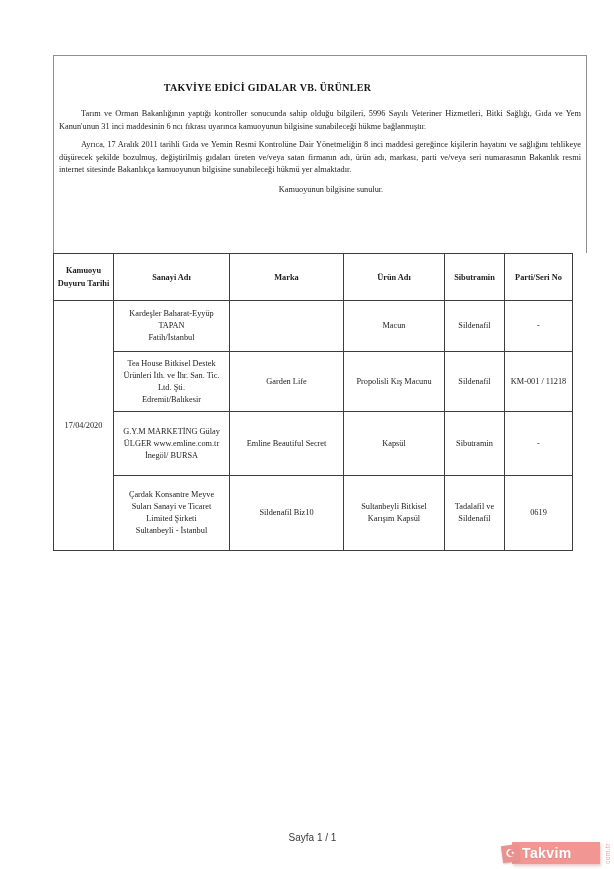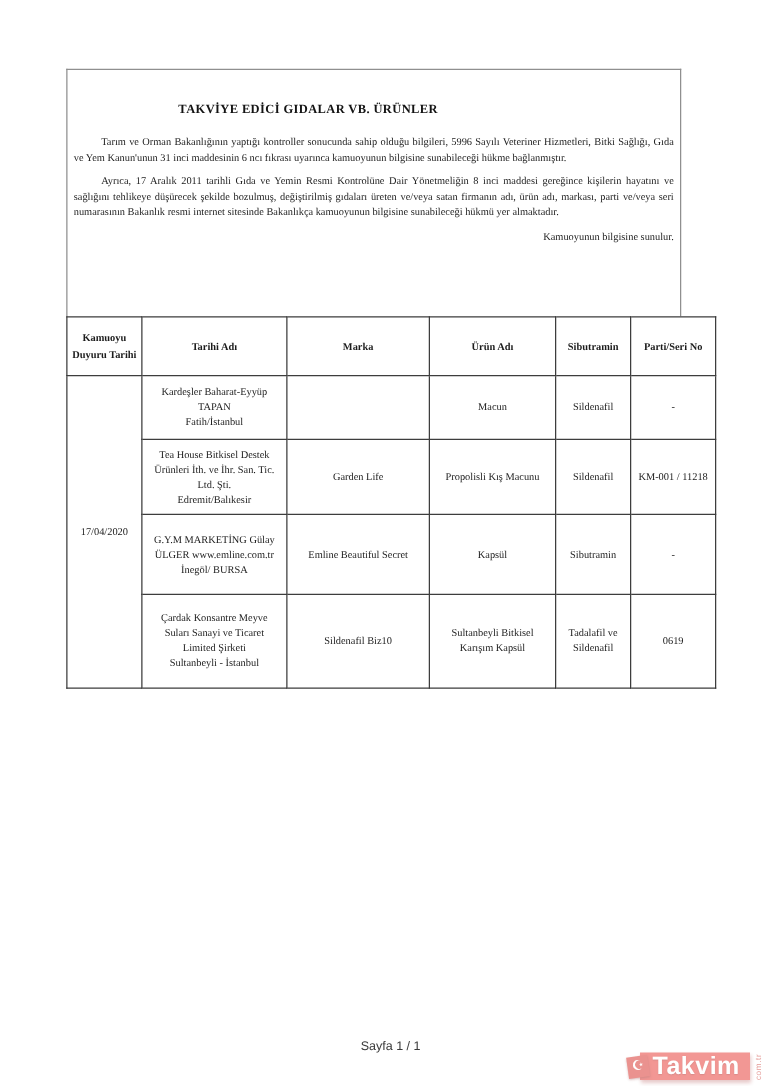--- a/index.html
+++ b/index.html
@@ -11,21 +11,21 @@
     font-family:"Liberation Serif","DejaVu Serif",serif;
     color:#1f1f1f;
   }
 
   
   .document {
     position:absolute; left:53px; top:55px; width:519px;
   }
   .text-block {
     box-sizing:border-box;
-    width:492px; height:198px;
+    width:534px; height:198px;
     border:1px solid #8f8f8f;
     border-bottom:none;
     padding:26px 5px 0 5px;
     overflow:hidden;
   }
   .doc-title {
     margin:0 0 15px 0;
     padding-right:105px;
     text-align:center;
     font-size:10px;
@@ -34,21 +34,21 @@
     color:#141414;
   }
   .text-block p {
     margin:0 0 6px 0;
     font-size:8.3px;
     line-height:12.6px;
     text-align:justify;
     text-indent:22px;
     color:#232323;
   }
-  .text-block p.last { text-align:right; margin-top:7px; }
+  .text-block p.last { text-align:center; margin-top:7px; }
 
   
   table.products {
     border-collapse:collapse;
     table-layout:fixed;
     width:519px;
     border-radius:27px;
   }
   table.products th, table.products td {
     border:1px solid #3d3d3d;
@@ -94,21 +94,21 @@
     background:#d93a34;
     transform:rotate(-8deg);
     color:#ffffff;
     font-size:11px; line-height:17px; text-align:center;
     box-shadow:0 1px 2px rgba(120,20,20,0.5);
   }
   .wm-text {
     position:absolute; left:21px; top:1px;
     font-family:"Liberation Sans","DejaVu Sans",sans-serif;
     font-weight:bold;
-    font-size:20px;
+    font-size:14px;
     line-height:24px;
     color:#ffffff;
     letter-spacing:0.4px;
     text-shadow:0 1px 1px rgba(150,30,30,0.6);
   }
   .wm-domain {
     position:absolute; right:2px; top:3px;
     font-family:"Liberation Sans","DejaVu Sans",sans-serif;
     font-size:6.5px;
     color:#cf4740;
@@ -134,21 +134,21 @@
       <col style="width:60px">
         <col style="width:116px">
         <col style="width:114px">
       <col style="width:101px">
         <col style="width:60px">
         <col style="width:68px">
     </colgroup>
     <thead>
       <tr class="hdr">
         <th>Kamuoyu Duyuru Tarihi</th>
-        <th>Tarihi Adı</th>
+        <th>Sanayi Adı</th>
         <th>Marka</th>
         <th>Ürün Adı</th>
         <th>Sibutramin</th>
         <th>Parti/Seri No</th>
       </tr>
     </thead>
     <tbody>
       <tr class="r1">
         <td rowspan="4">17/04/2020</td>
         <td>Kardeşler Baharat-Eyyüp

